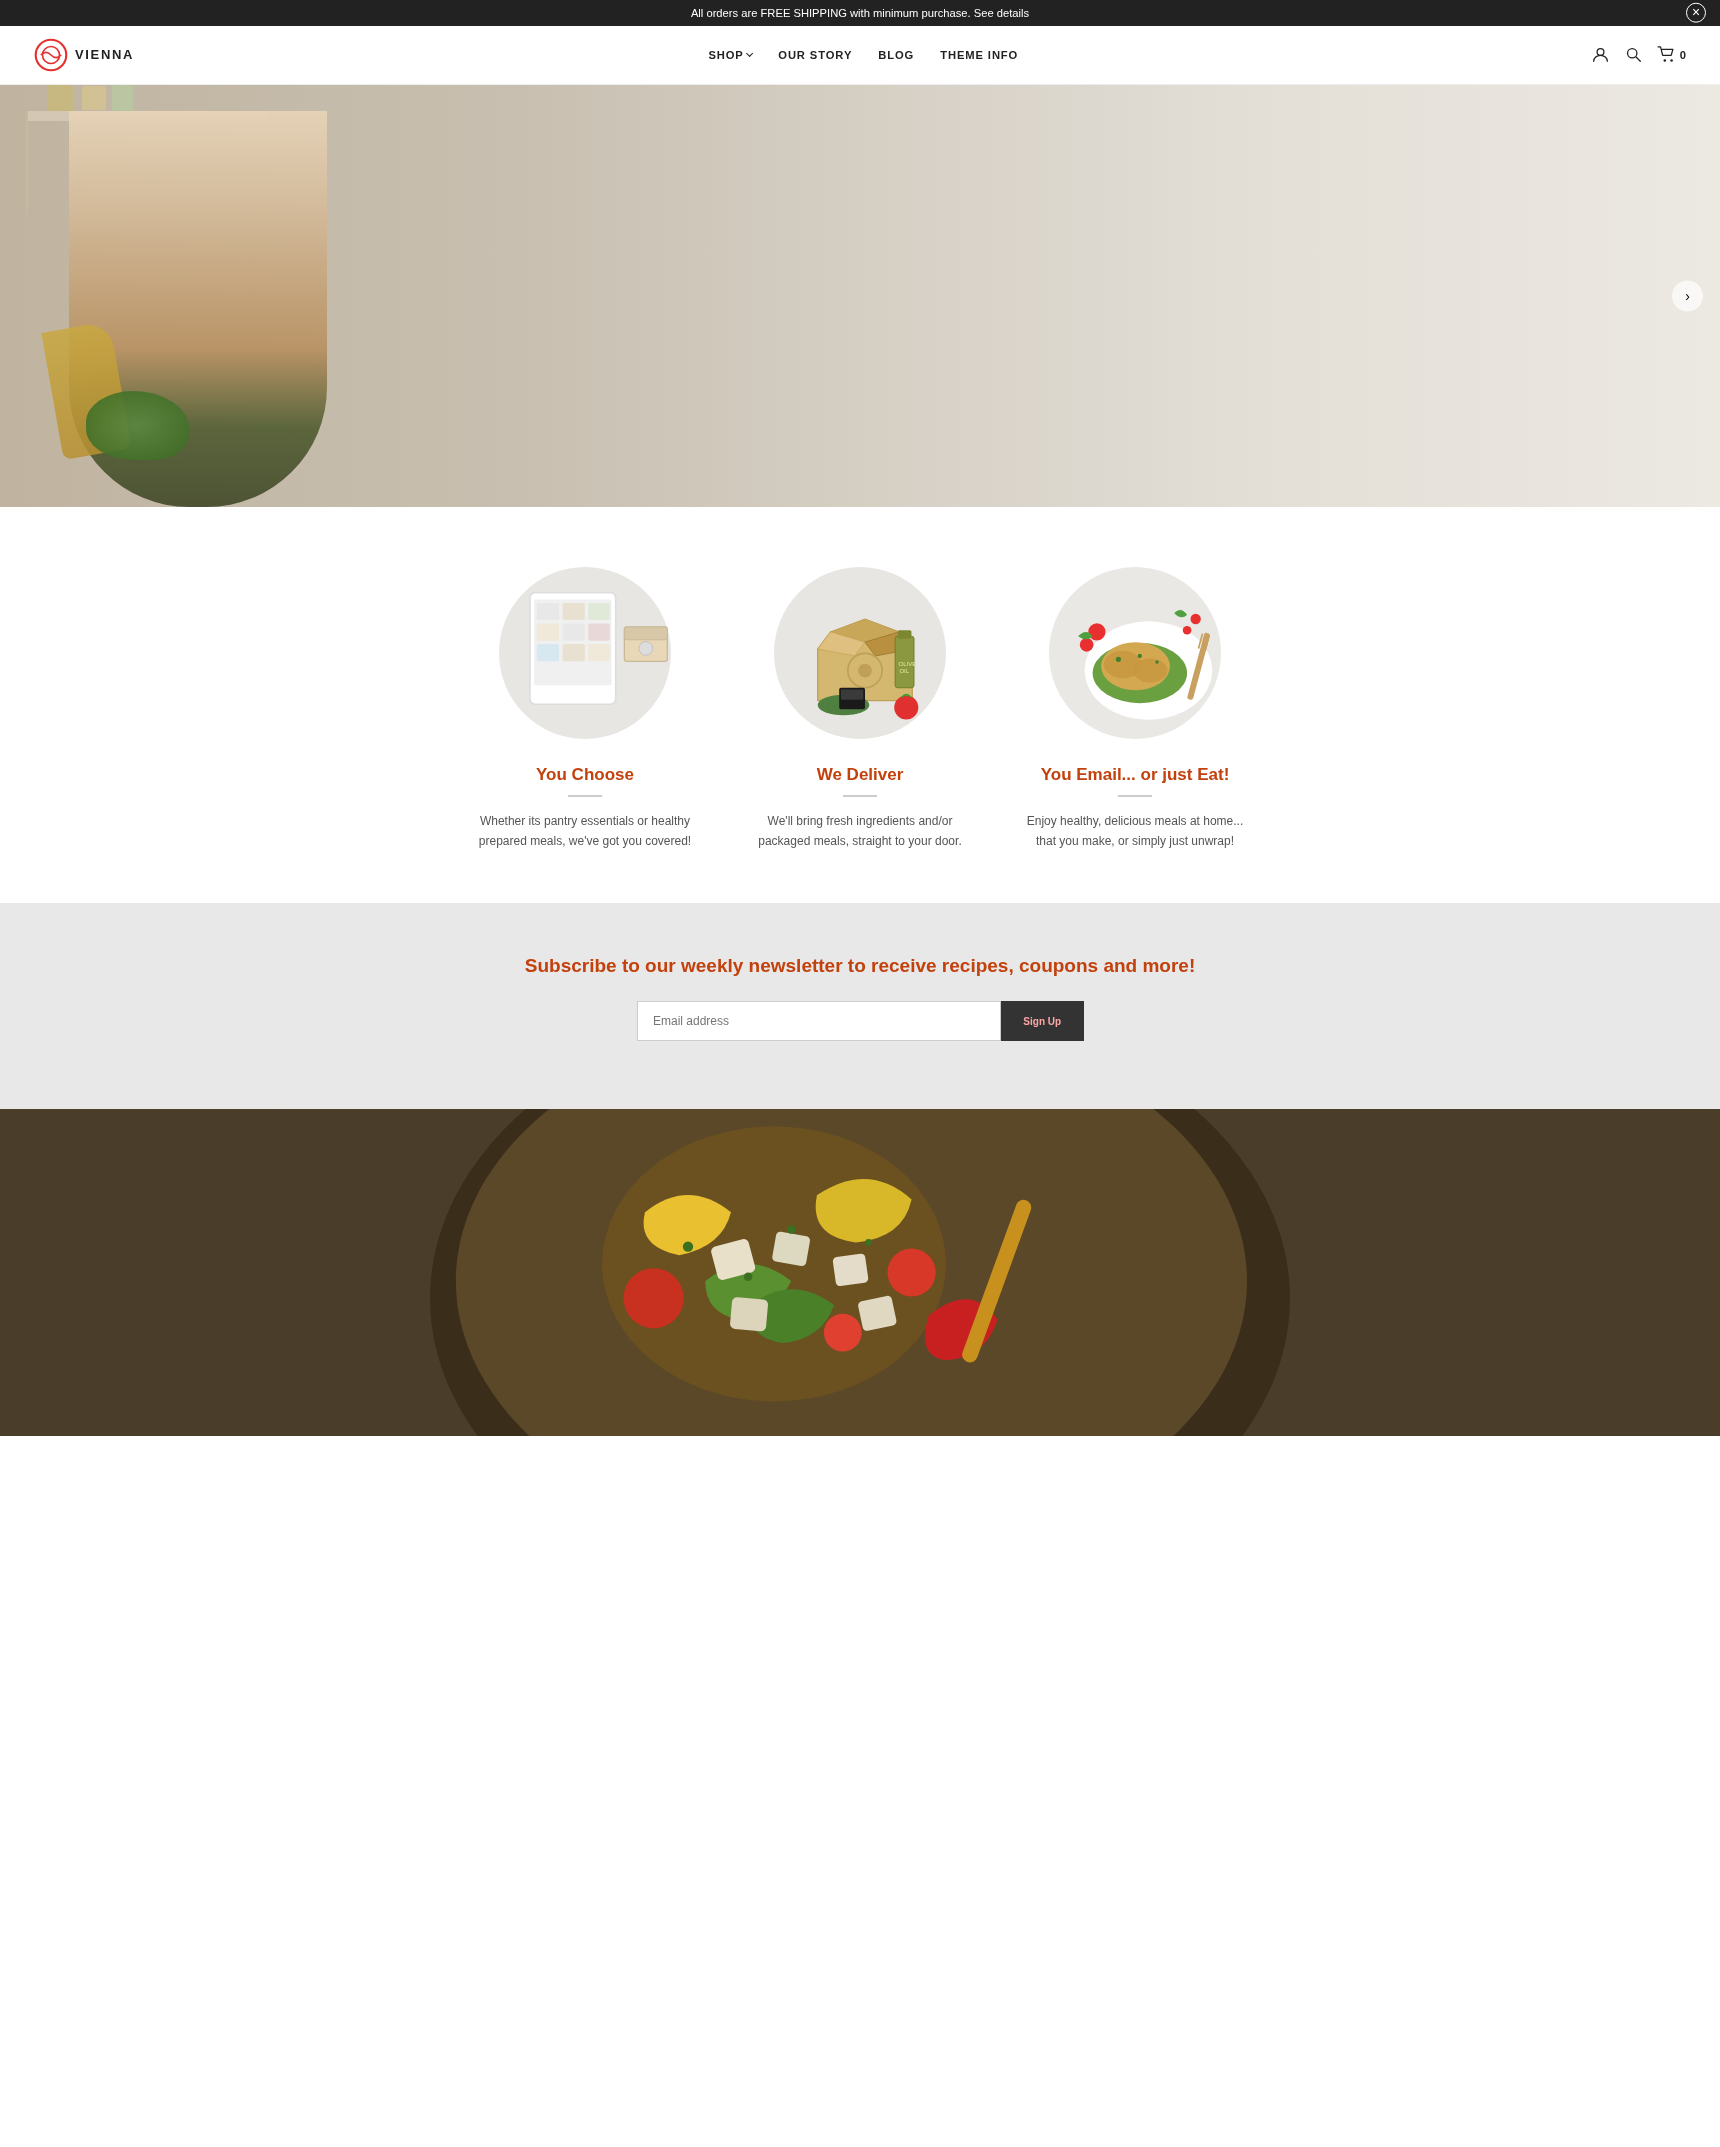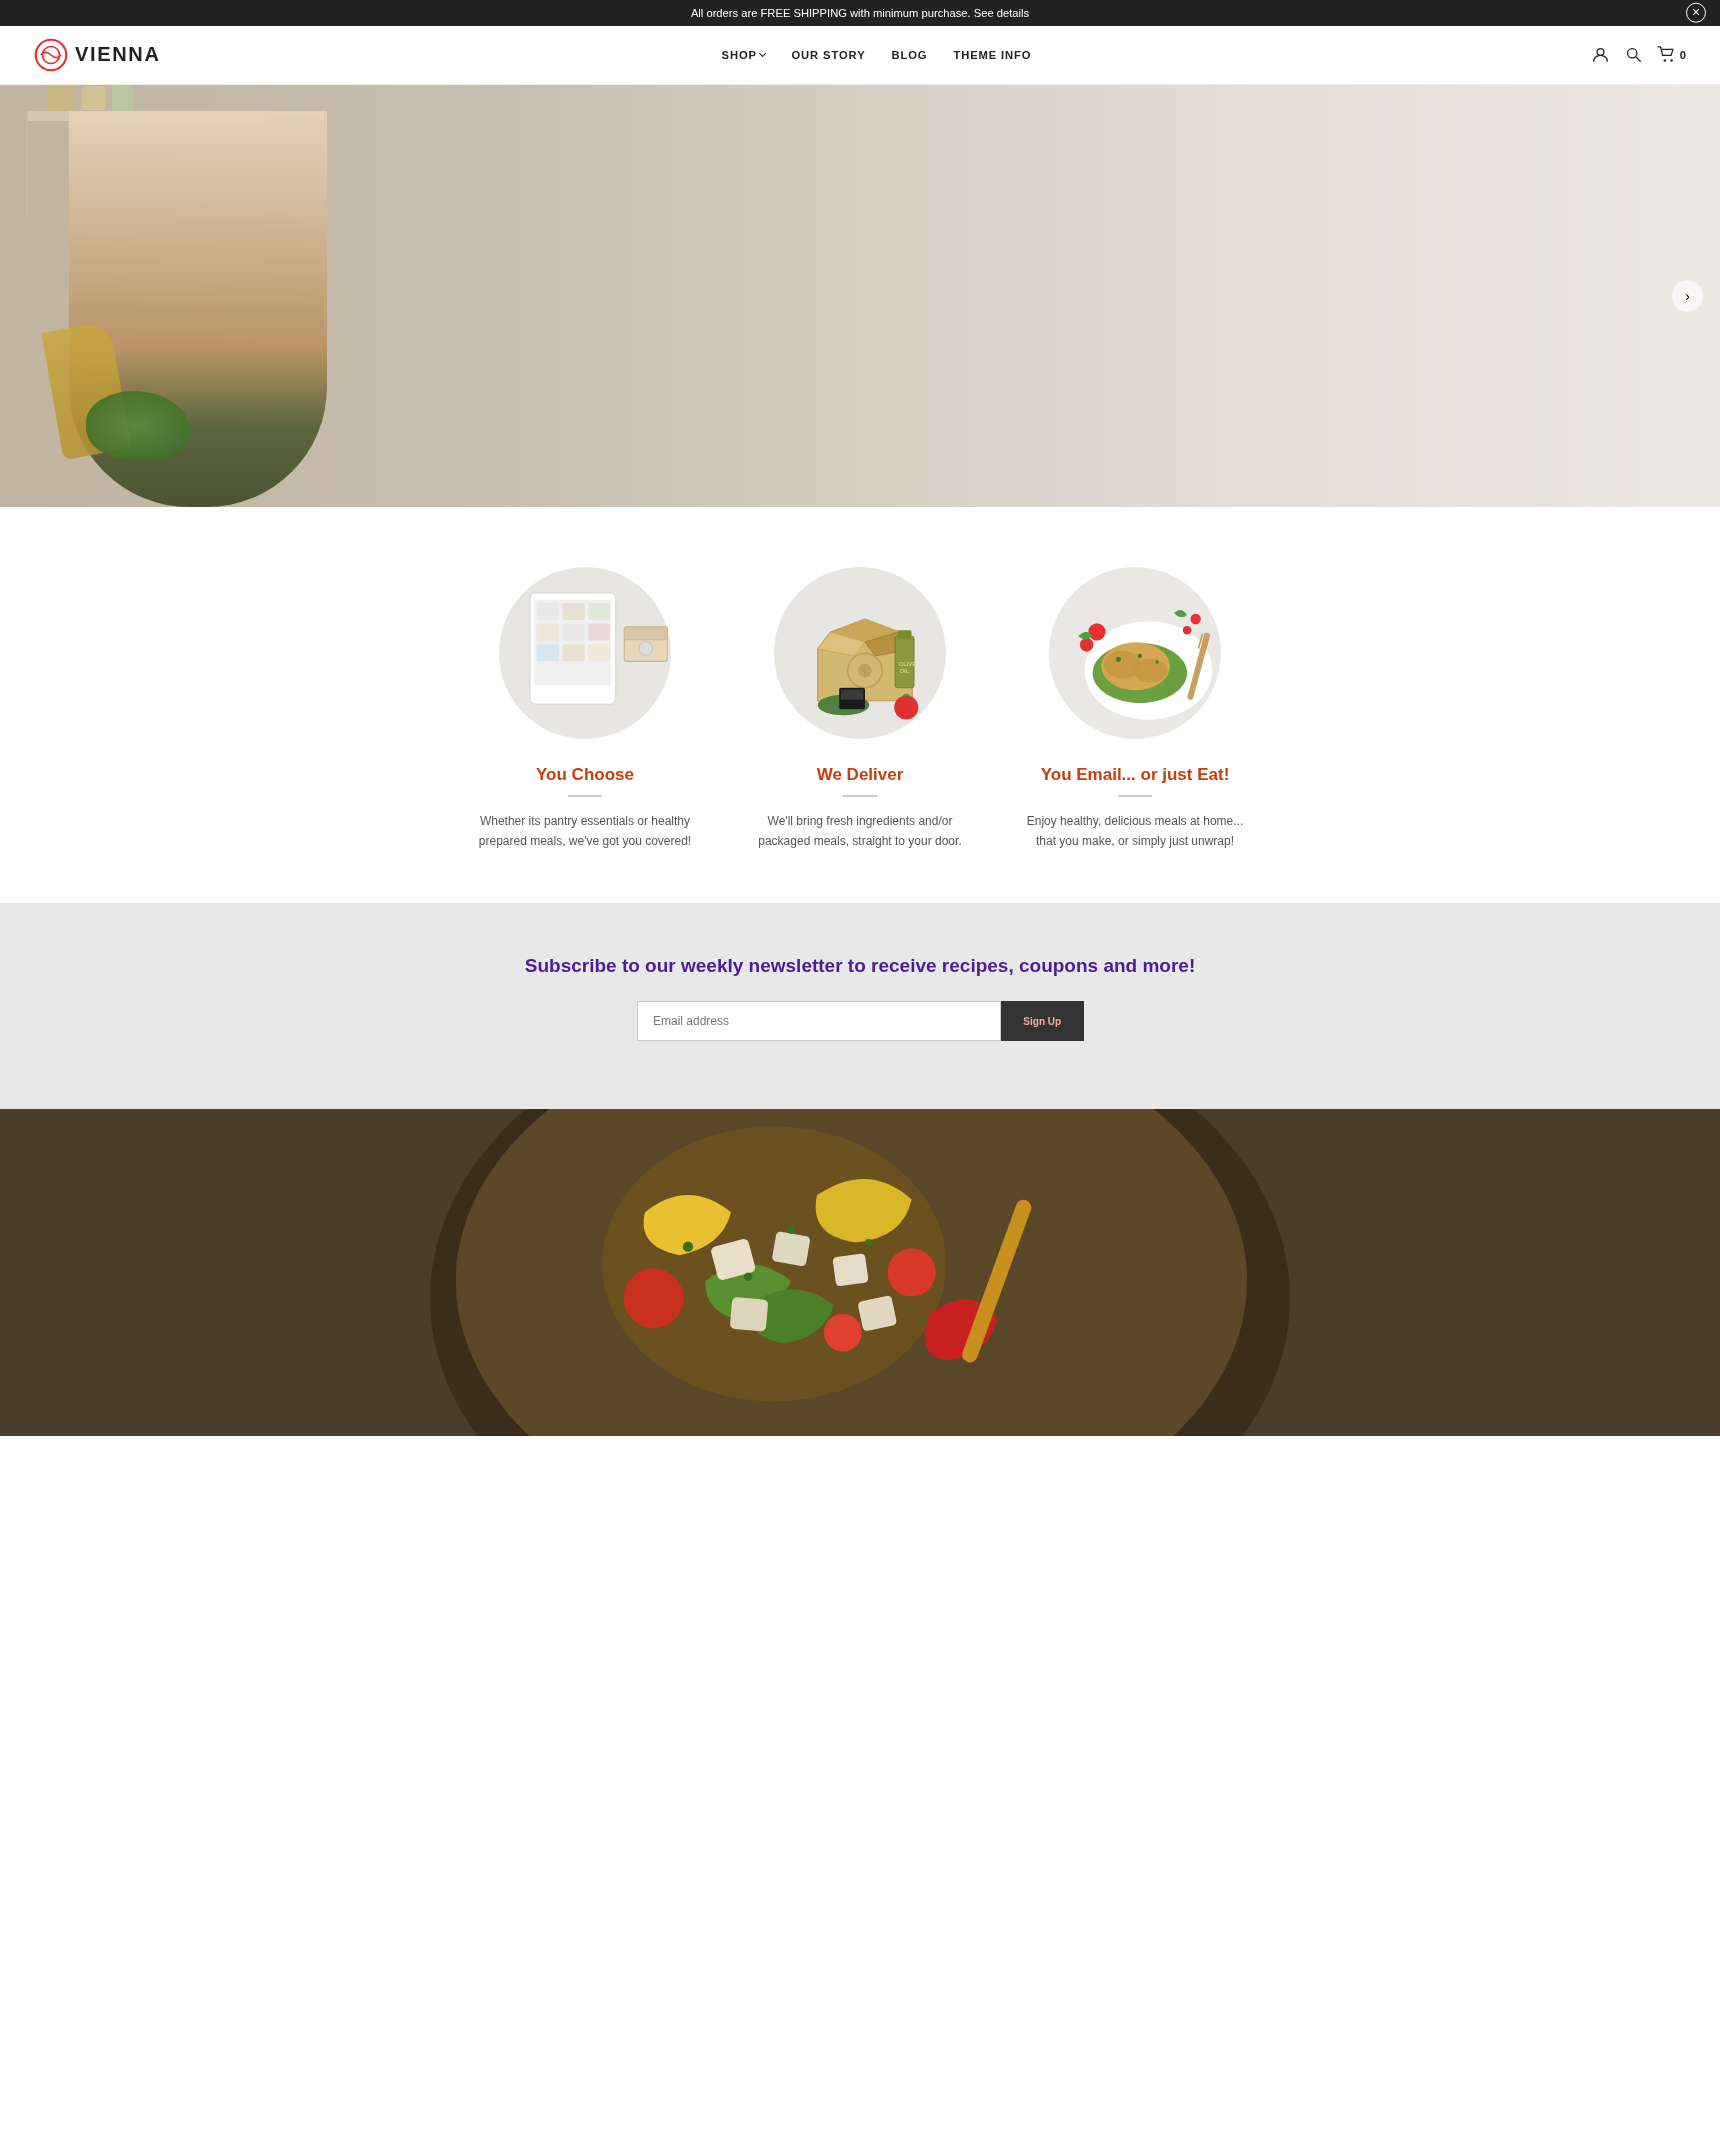--- a/index.html
+++ b/index.html
@@ -48,21 +48,21 @@
       align-items: center;
       gap: 6.9px;
       text-decoration: none;
       color: #222;
     }
     .logo-icon {
       width: 34px;
       height: 34px;
     }
     .logo-text {
-      font-size: 20px;
+      font-size: 13px;
       font-weight: 700;
       letter-spacing: 1.7px;
       color: #222;
     }
     .nav {
       display: flex;
       align-items: center;
       gap: 26px;
     }
     .nav-link {
@@ -216,21 +216,21 @@
 
     
     .newsletter {
       background: #e8e8e8;
       padding: 52px 34px;
       text-align: center;
     }
     .newsletter-title {
       font-size: 19px;
       font-weight: 700;
-      color: #4c1d95;
+      color: #c2410c;
       margin-bottom: 24px;
     }
     .newsletter-form {
       display: flex;
       gap: 0;
       max-width: 447px;
       margin: 16px auto;
     }
     .newsletter-input {
       flex: 1;

